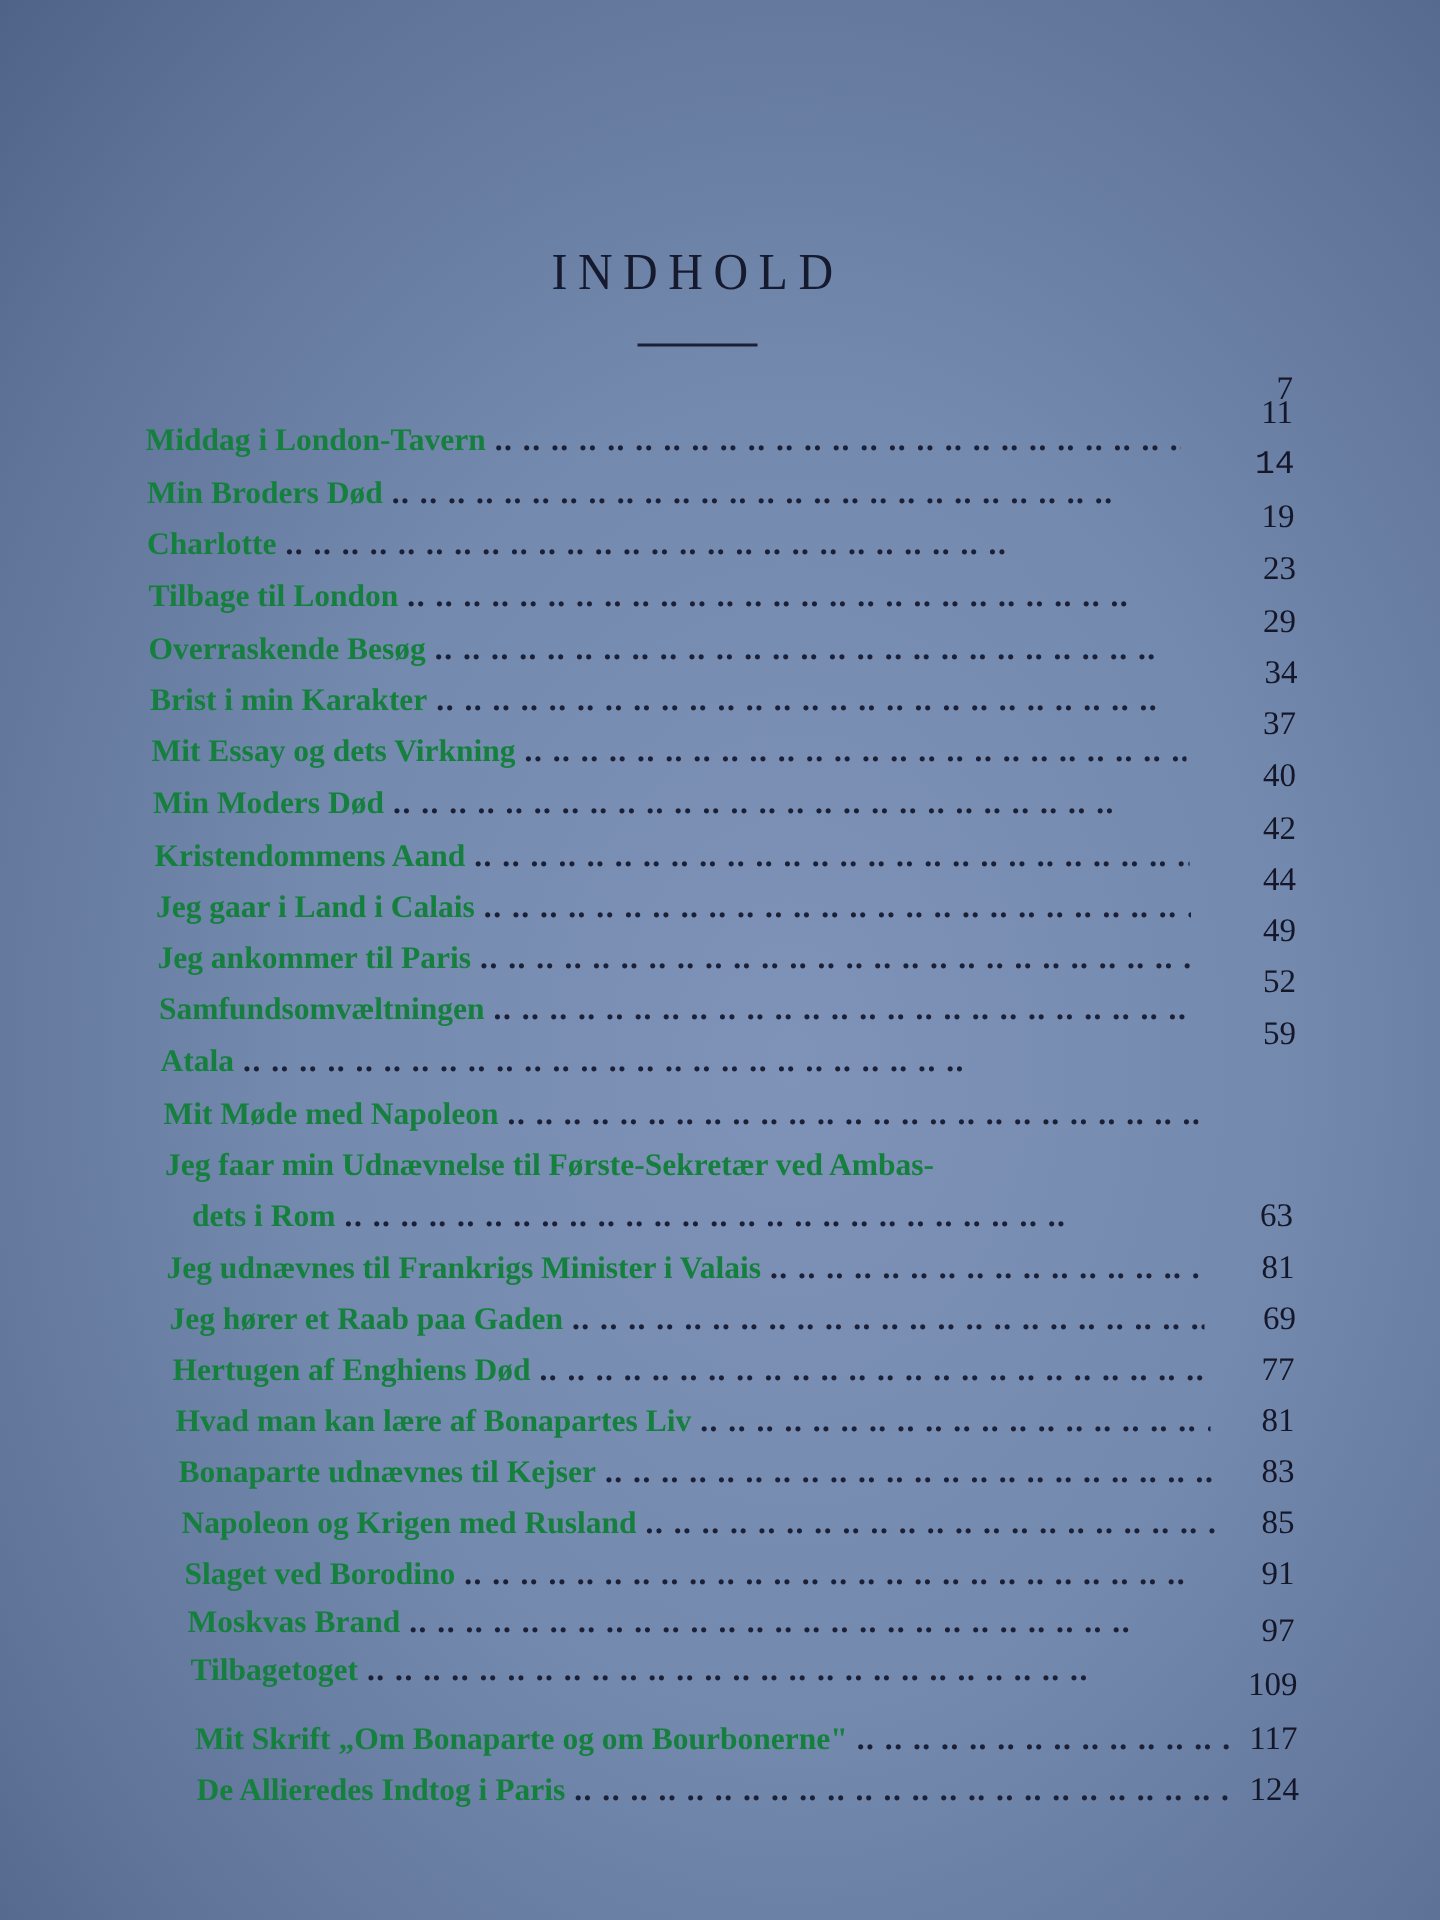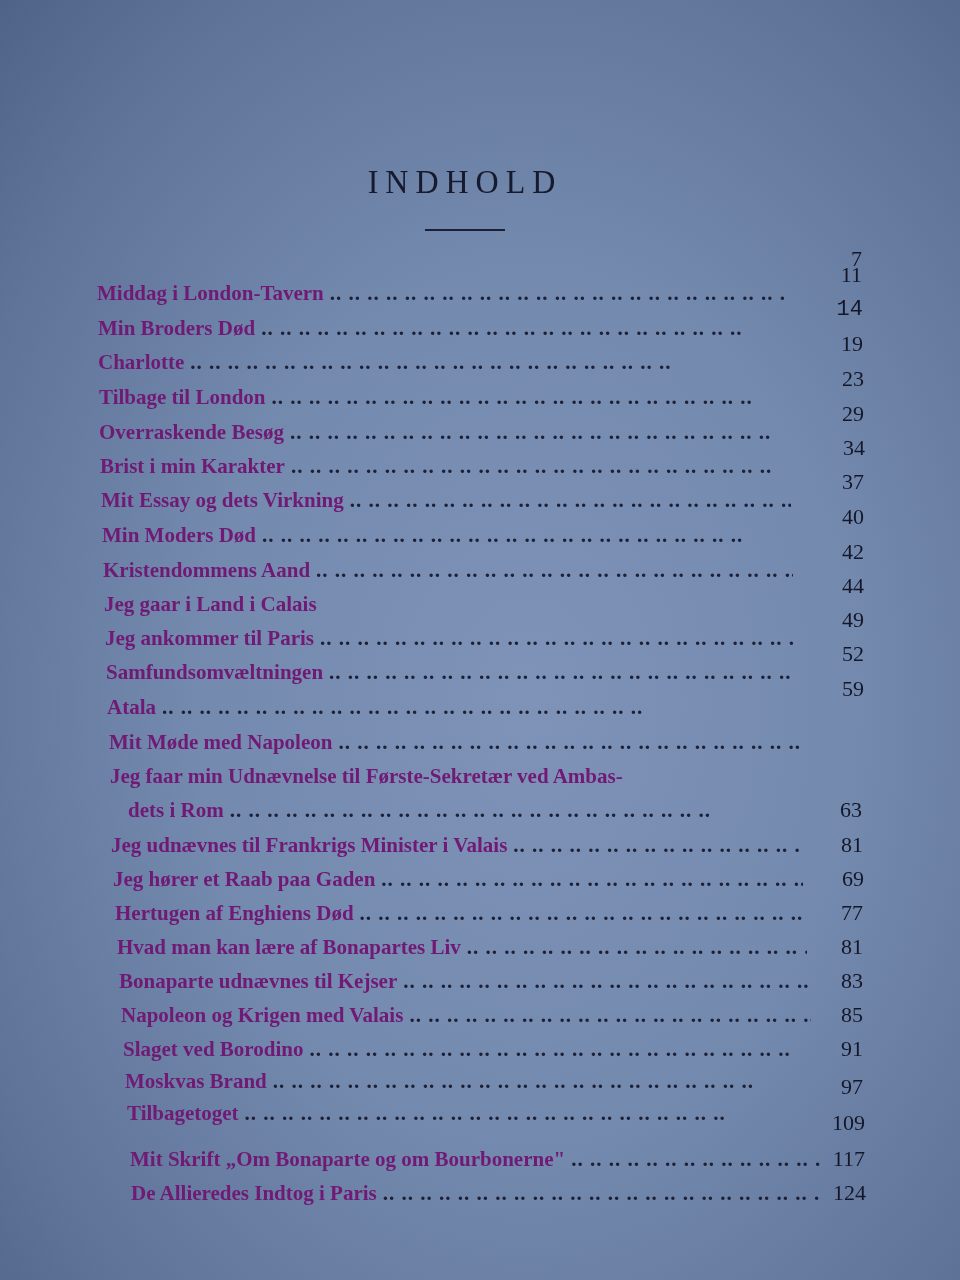--- a/index.html
+++ b/index.html
@@ -40,21 +40,21 @@
     }
     .entry {
       position: absolute;
       height: 30px;
       font-size: 21px;
       line-height: 30px;
       white-space: nowrap;
       display: flex;
       align-items: baseline;
     }
-    .entry .label { font-weight: bold; color: #701a75; }
+    .entry .label { font-weight: bold; color: #15803d; }
     .entry .dots {
       flex: 1;
       overflow: hidden;
       color: #1c2036;
       letter-spacing: 1px;
       padding-left: 6px;
       font-weight: bold;
     }
     .entry .page-num {
       position: absolute;
@@ -120,21 +120,21 @@
     <div class="entry" style="left:102px; top:520px; width:690px;">
       <span class="label">Min Moders Død</span>
       <span class="dots">.. .. .. .. .. .. .. .. .. .. .. .. .. .. .. .. .. .. .. .. .. .. .. .. .. ..</span>
       <span class="page-num" style="right:-72px; top:-18px;">40</span>
     </div>
     <div class="entry" style="left:103px; top:555px; width:690px;">
       <span class="label">Kristendommens Aand</span>
       <span class="dots">.. .. .. .. .. .. .. .. .. .. .. .. .. .. .. .. .. .. .. .. .. .. .. .. .. ..</span>
       <span class="page-num" style="right:-71px; top:-18px;">42</span>
     </div>
-    <div class="entry" style="left:104px; top:589px; width:690px;flex-direction:column;">
+    <div class="entry" style="left:104px; top:589px; width:690px;">
       <span class="label">Jeg gaar i Land i Calais</span>
       <span class="dots">.. .. .. .. .. .. .. .. .. .. .. .. .. .. .. .. .. .. .. .. .. .. .. .. .. ..</span>
       <span class="page-num" style="right:-70px; top:-18px;">44</span>
     </div>
     <div class="entry" style="left:105px; top:623px; width:690px;">
       <span class="label">Jeg ankommer til Paris</span>
       <span class="dots">.. .. .. .. .. .. .. .. .. .. .. .. .. .. .. .. .. .. .. .. .. .. .. .. .. ..</span>
       <span class="page-num" style="right:-69px; top:-18px;">49</span>
     </div>
     <div class="entry" style="left:106px; top:657px; width:690px;">
@@ -178,21 +178,21 @@
       <span class="label">Hvad man kan lære af Bonapartes Liv</span>
       <span class="dots">.. .. .. .. .. .. .. .. .. .. .. .. .. .. .. .. .. .. .. .. .. .. .. .. .. ..</span>
       <span class="page-num" style="right:-56px; top:0px;">81</span>
     </div>
     <div class="entry" style="left:119px; top:966px; width:690px;">
       <span class="label">Bonaparte udnævnes til Kejser</span>
       <span class="dots">.. .. .. .. .. .. .. .. .. .. .. .. .. .. .. .. .. .. .. .. .. .. .. .. .. ..</span>
       <span class="page-num" style="right:-54px; top:0px;">83</span>
     </div>
     <div class="entry" style="left:121px; top:1000px; width:690px;">
-      <span class="label">Napoleon og Krigen med Valais</span>
+      <span class="label">Napoleon og Krigen med Rusland</span>
       <span class="dots">.. .. .. .. .. .. .. .. .. .. .. .. .. .. .. .. .. .. .. .. .. .. .. .. .. ..</span>
       <span class="page-num" style="right:-52px; top:0px;">85</span>
     </div>
     <div class="entry" style="left:123px; top:1034px; width:690px;">
       <span class="label">Slaget ved Borodino</span>
       <span class="dots">.. .. .. .. .. .. .. .. .. .. .. .. .. .. .. .. .. .. .. .. .. .. .. .. .. ..</span>
       <span class="page-num" style="right:-50px; top:0px;">91</span>
     </div>
     <div class="entry" style="left:125px; top:1066px; width:690px;">
       <span class="label">Moskvas Brand</span>

